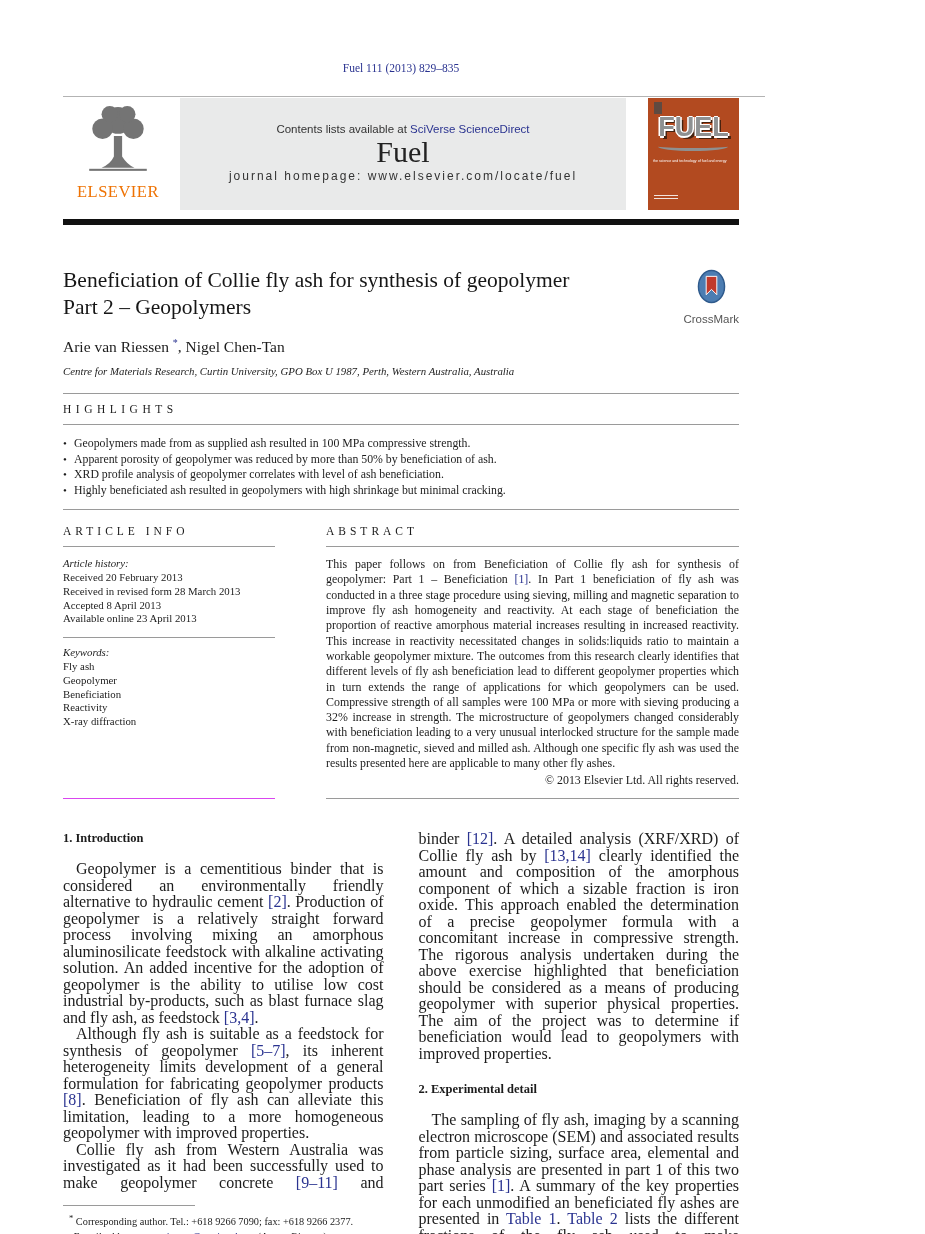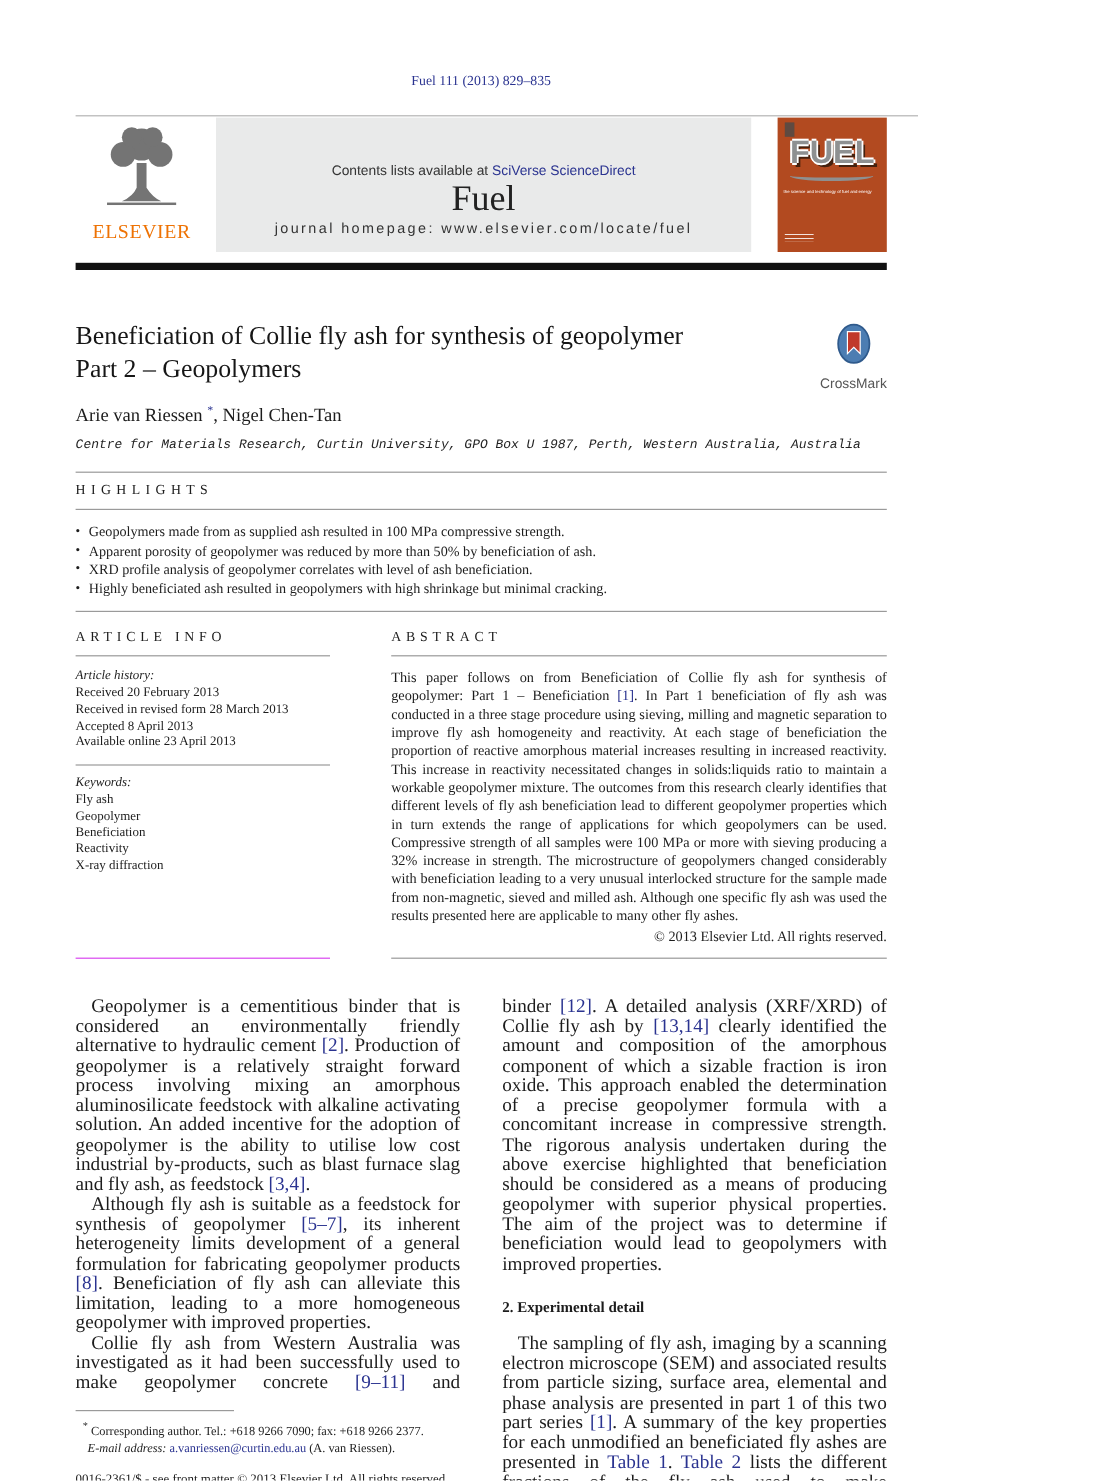--- a/index.html
+++ b/index.html
@@ -11,21 +11,21 @@
     padding:62px 47px 0 63px;
   }
   
   .citation { text-align:center; font-size:11.5px; color:#2a3390; margin-bottom:24px; }
 
   
   .journal-header { position:relative; display:flex; align-items:stretch; height:112px; }
   .journal-header::before { content:""; position:absolute; top:-2px; left:0; width:702px; height:1px; background:#b3b3b3; }
   .logo-col { width:110px; padding-top:6px; display:flex; flex-direction:column; align-items:center; }
   .elsevier-word { font-family:"Liberation Serif",serif; color:#ee7203; font-size:16.5px; letter-spacing:0.5px; margin-top:2px; }
-  .band { flex:1; background:#e9eaea; margin:0 22px 0 7px; display:flex; flex-direction:column; justify-content:flex-end; text-align:center; padding:11px 16px 13px; }
+  .band { flex:1; background:#e9eaea; margin:0 22px 0 7px; display:flex; flex-direction:column; justify-content:center; text-align:center; padding:11px 16px 13px; }
   .band .contents { font-size:11.5px; color:#333; font-family:"Liberation Sans",sans-serif; }
   .band .contents .link { color:#2a3390; }
   .band .jtitle { font-size:30px; color:#222; }
   .band .homepage { font-size:12px; letter-spacing:2px; color:#333; font-family:"Liberation Sans",sans-serif; }
   .fuel-cover { width:91px; height:112px; background:#b24a20; position:relative; }
   .cover-glyph { position:absolute; top:4px; left:6px; width:8px; height:12px; background:#4a4a4a; opacity:.8; }
   .cover-title { position:absolute; top:14px; left:0; right:0; text-align:center;
     font-family:"Liberation Sans",sans-serif; font-weight:bold; font-size:27px; color:#8e9091;
     text-shadow:-1.5px 0 #fff, 1.5px 0 #fff, 0 -1.5px #fff, 0 1.5px #fff, 3px 3px 0 #45210e; }
   .cover-swoosh { position:absolute; top:44px; left:10px; width:70px; height:9px; border-bottom:3px solid #8e9091; border-radius:50%; }
@@ -33,21 +33,21 @@
   .cover-foot { position:absolute; bottom:9px; left:6px; width:24px; height:6px;
     background:repeating-linear-gradient(#fff 0 1px, transparent 1px 3px); opacity:.85; }
 
   .black-bar { height:6px; background:#111; margin-top:9px; }
 
   
   .title-block { position:relative; margin-top:42px; }
   .article-title { font-size:21.5px; line-height:27px; font-weight:normal; margin:0; color:#161616; }
   .authors { margin-top:16px; font-size:15.5px; }
   .authors sup { font-size:10px; color:#2a3390; }
-  .affiliation { margin-top:9px; font-size:10.8px; font-style:italic; color:#222;font-family:Liberation Mono, monospace; }
+  .affiliation { margin-top:9px; font-size:10.8px; font-style:italic; color:#222; }
   .crossmark { position:absolute; right:0; top:2px; display:flex; align-items:center; gap:5px; cursor:pointer;flex-direction:column; }
   .crossmark-label { font-family:"Liberation Sans",sans-serif; font-size:11.5px; color:#555; }
 
   .rule { height:1px; background:#9a9a9a; }
   .r1 { margin-top:16px; }
 
   
   .sc-heading { font-size:11.5px; letter-spacing:4px; color:#1c1c1c; }
   .hl-head { margin-top:9px; }
   .hl-rule { margin-top:9px; }
@@ -180,20 +180,21 @@
     </div>
     <div class="abs-col">
       <div class="sc-heading col-head">ABSTRACT</div>
       <div class="abs-text"><span>This paper follows on from Beneficiation of Collie fly ash for synthesis of geopolymer: Part 1 – Beneficiation </span><span class="ref-link">[1]</span><span>. In Part 1 beneficiation of fly ash was conducted in a three stage procedure using sieving, milling and magnetic separation to improve fly ash homogeneity and reactivity. At each stage of beneficiation the proportion of reactive amorphous material increases resulting in increased reactivity. This increase in reactivity necessitated changes in solids:liquids ratio to maintain a workable geopolymer mixture. The outcomes from this research clearly identifies that different levels of fly ash beneficiation lead to different geopolymer properties which in turn extends the range of applications for which geopolymers can be used. Compressive strength of all samples were 100 MPa or more with sieving producing a 32% increase in strength. The microstructure of geopolymers changed considerably with beneficiation leading to a very unusual interlocked structure for the sample made from non-magnetic, sieved and milled ash. Although one specific fly ash was used the results presented here are applicable to many other fly ashes.</span></div>
       <div class="abs-copy">© 2013 Elsevier Ltd. All rights reserved.</div>
     </div>
   </div>
 
   <div class="body-cols">
     <div class="bcol">
+      <h2>1. Introduction</h2>
       <p><span>Geopolymer is a cementitious binder that is considered an environmentally friendly alternative to hydraulic cement </span><span class="ref-link">[2]</span><span>. Production of geopolymer is a relatively straight forward process involving mixing an amorphous aluminosilicate feedstock with alkaline activating solution. An added incentive for the adoption of geopolymer is the ability to utilise low cost industrial by-products, such as blast furnace slag and fly ash, as feedstock </span><span class="ref-link">[3,4]</span><span>.</span></p>
       <p><span>Although fly ash is suitable as a feedstock for synthesis of geopolymer </span><span class="ref-link">[5–7]</span><span>, its inherent heterogeneity limits development of a general formulation for fabricating geopolymer products </span><span class="ref-link">[8]</span><span>. Beneficiation of fly ash can alleviate this limitation, leading to a more homogeneous geopolymer with improved properties.</span></p>
       <p class="cont"><span>Collie fly ash from Western Australia was investigated as it had been successfully used to make geopolymer concrete </span><span class="ref-link">[9–11]</span><span> and</span></p>
 
       <div class="footnote">
         <div class="fn-rule"></div>
         <div class="fn-line"><sup>*</sup><span> Corresponding author. Tel.: +618 9266 7090; fax: +618 9266 2377.</span></div>
         <div class="fn-email"><span class="lbl">E-mail address:</span> <span class="email-link">a.vanriessen@curtin.edu.au</span><span> (A. van Riessen).</span></div>
       </div>
 

